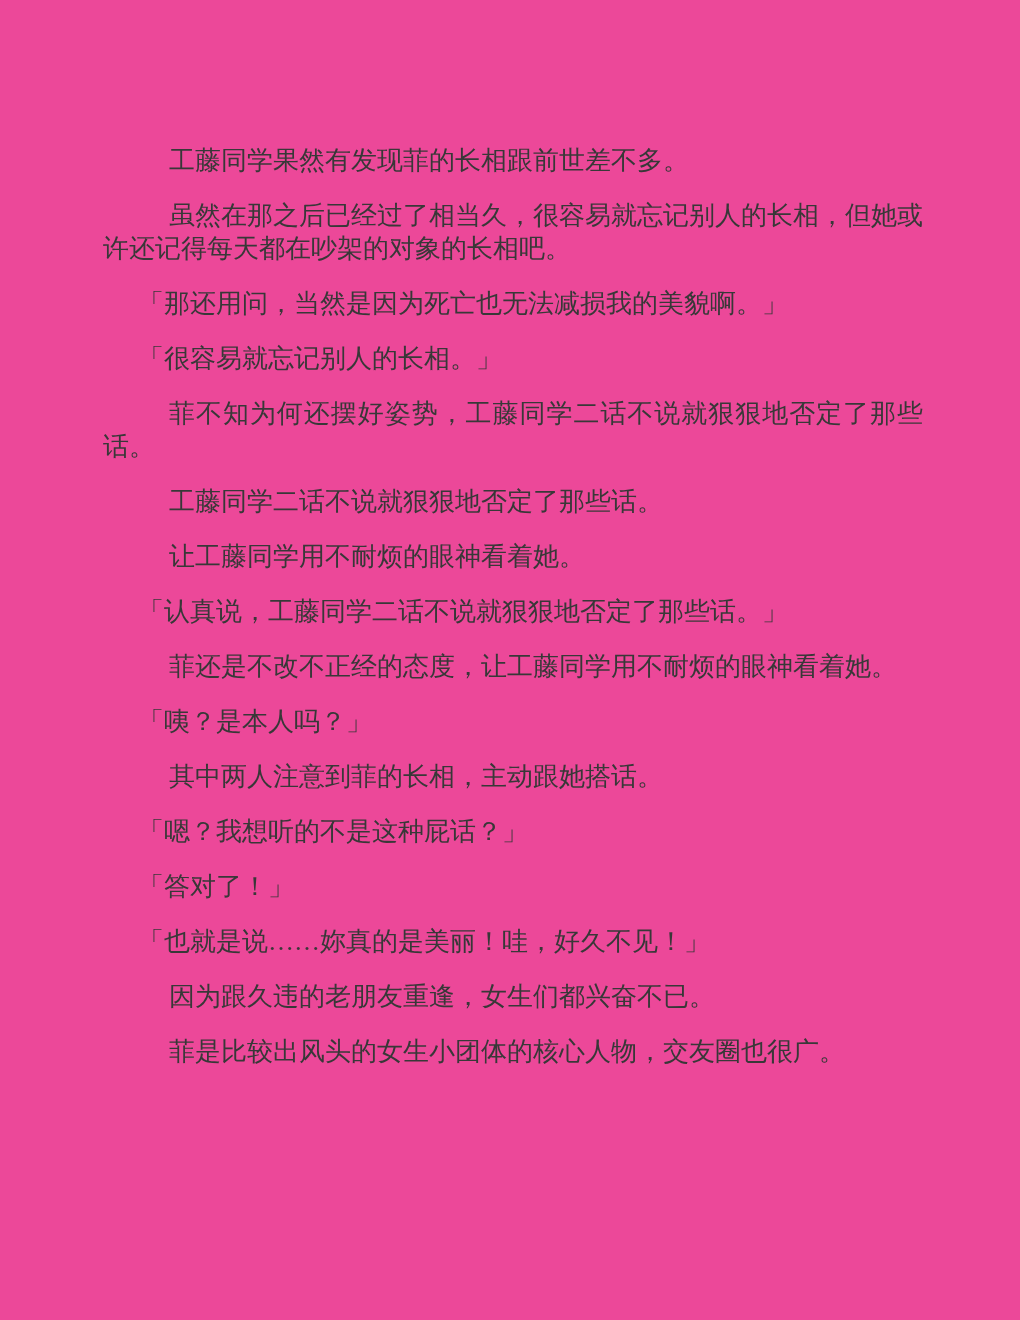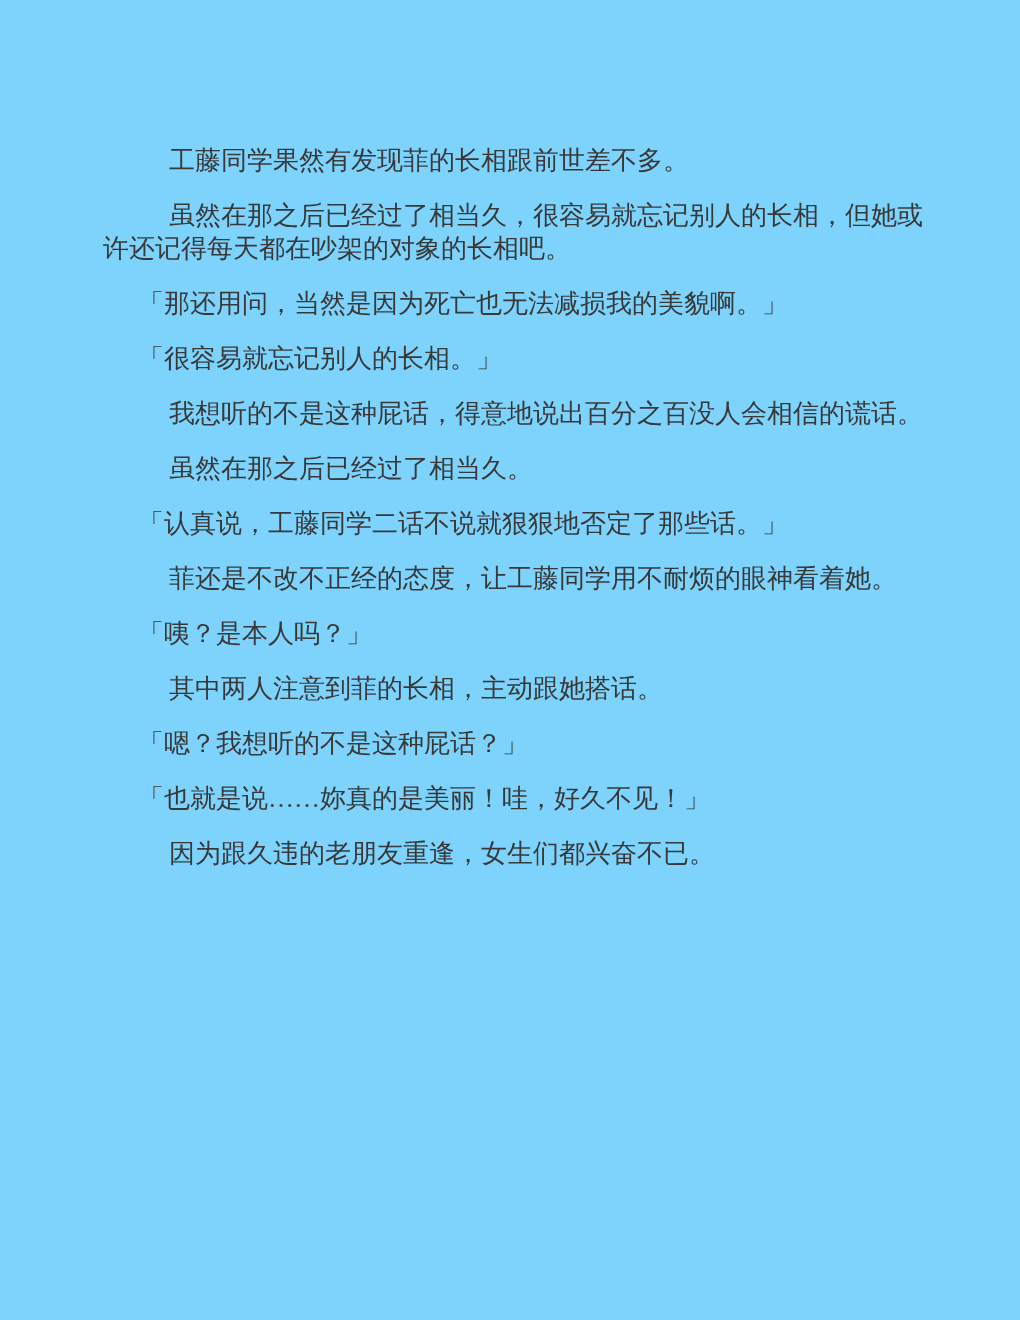--- a/index.html
+++ b/index.html
@@ -10,21 +10,21 @@
   body {
     width: 1020px;
     height: 1320px;
     overflow: hidden;
   }
   .page {
     box-sizing: border-box;
     width: 1020px;
     height: 1320px;
     padding: 144px 97px 0 103px;
-    background: #7dd3fc;
+    background: #ec4899;
     font-family: "Liberation Serif", "DejaVu Serif", serif;
     font-size: 26px;
     line-height: 33px;
     color: #383838;
     text-align: justify;
   }
   .page p {
     margin: 0 0 22px 0;
     padding: 0;
   }
@@ -37,22 +37,25 @@
   }
 </style>
 </head>
 <body>
 
 <div class="page">
   <p class="narrative">工藤同学果然有发现菲的长相跟前世差不多。</p>
   <p class="narrative">虽然在那之后已经过了相当久，很容易就忘记别人的长相，但她或许还记得每天都在吵架的对象的长相吧。</p>
   <p class="dialogue">「那还用问，当然是因为死亡也无法减损我的美貌啊。」</p>
   <p class="dialogue">「很容易就忘记别人的长相。」</p>
-  <p class="narrative">我想听的不是这种屁话，得意地说出百分之百没人会相信的谎话。</p>
-  <p class="narrative">虽然在那之后已经过了相当久。</p>
+  <p class="narrative">菲不知为何还摆好姿势，工藤同学二话不说就狠狠地否定了那些话。</p>
+  <p class="narrative">工藤同学二话不说就狠狠地否定了那些话。</p>
+  <p class="narrative">让工藤同学用不耐烦的眼神看着她。</p>
   <p class="dialogue">「认真说，工藤同学二话不说就狠狠地否定了那些话。」</p>
   <p class="narrative">菲还是不改不正经的态度，让工藤同学用不耐烦的眼神看着她。</p>
   <p class="dialogue">「咦？是本人吗？」</p>
   <p class="narrative">其中两人注意到菲的长相，主动跟她搭话。</p>
   <p class="dialogue">「嗯？我想听的不是这种屁话？」</p>
+  <p class="dialogue">「答对了！」</p>
   <p class="dialogue">「也就是说……妳真的是美丽！哇，好久不见！」</p>
   <p class="narrative">因为跟久违的老朋友重逢，女生们都兴奋不已。</p>
+  <p class="narrative">菲是比较出风头的女生小团体的核心人物，交友圈也很广。</p>
 </div>
 
 </body></html>

